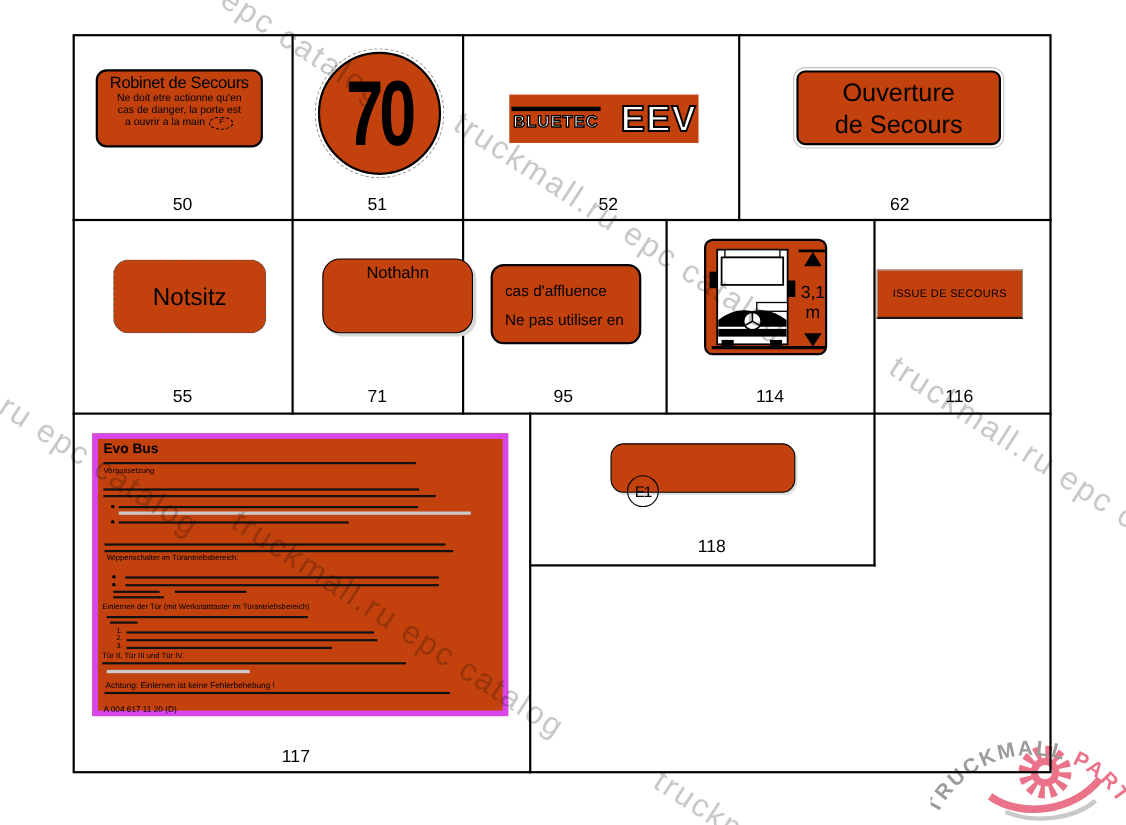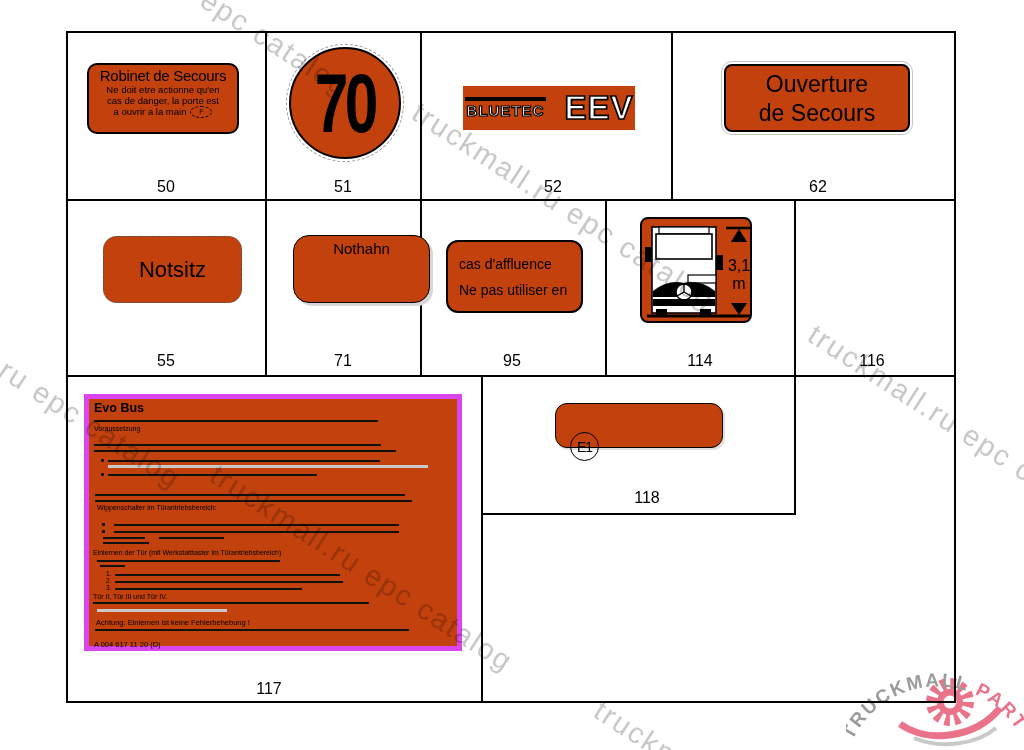--- a/index.html
+++ b/index.html
@@ -145,20 +145,23 @@
       <rect x="58" y="90" width="11" height="6" fill="#000"></rect>
       <line x1="84" y1="9" x2="109" y2="9" stroke="#000" stroke-width="2.5"></line>
       <polygon points="89,23 105,23 97,10" fill="#000"></polygon>
       <polygon points="89,84 105,84 97,96" fill="#000"></polygon>
       <text x="97" y="52" text-anchor="middle" font-size="16" font-family="Liberation Sans, sans-serif">3,1</text>
       <text x="97" y="70" text-anchor="middle" font-size="16" font-family="Liberation Sans, sans-serif">m</text>
     </svg>
   </div>
   <div class="num" style="left:700px;top:352px">114</div>
 
+  <div class="lbl c116">
+    <div>ISSUE DE SECOURS</div>
+  </div>
   <div class="num" style="left:872px;top:352px">116</div>
 
   <div class="lbl doc">
     <div class="doc-title">Evo Bus</div>
     <i class="ln" style="left:5px;top:21px;width:284px"></i>
     <div class="dtx" style="left:5px;top:26px">Voraussetzung</div>
     <i class="ln" style="left:5px;top:45px;width:287px"></i>
     <i class="ln" style="left:5px;top:51px;width:302px"></i>
     <i class="dot" style="left:12px;top:60px"></i>
     <i class="ln" style="left:19px;top:61px;width:272px"></i>

